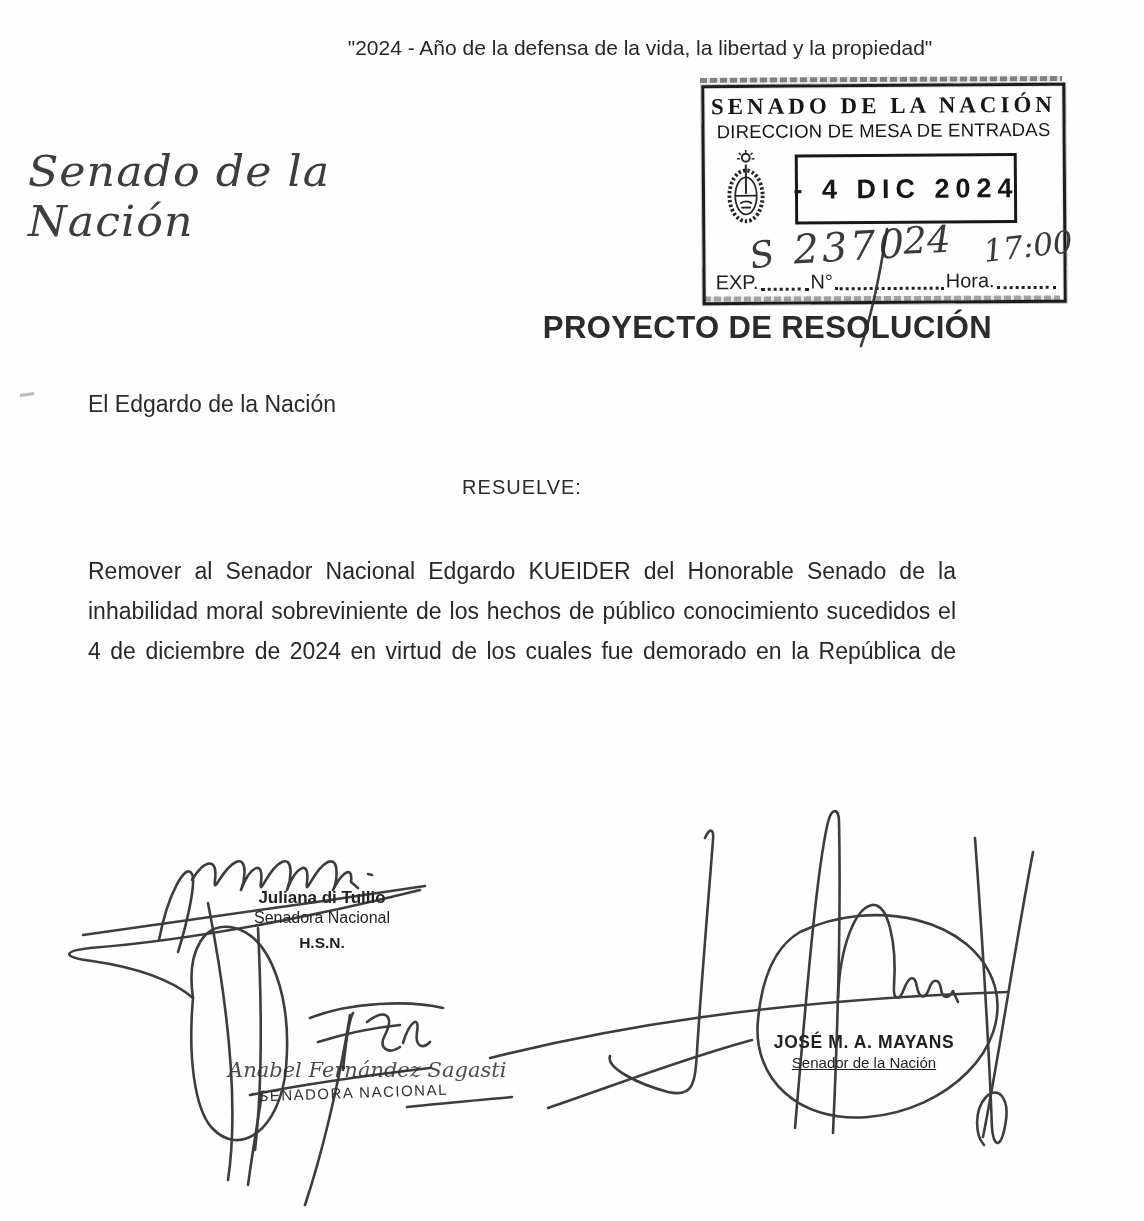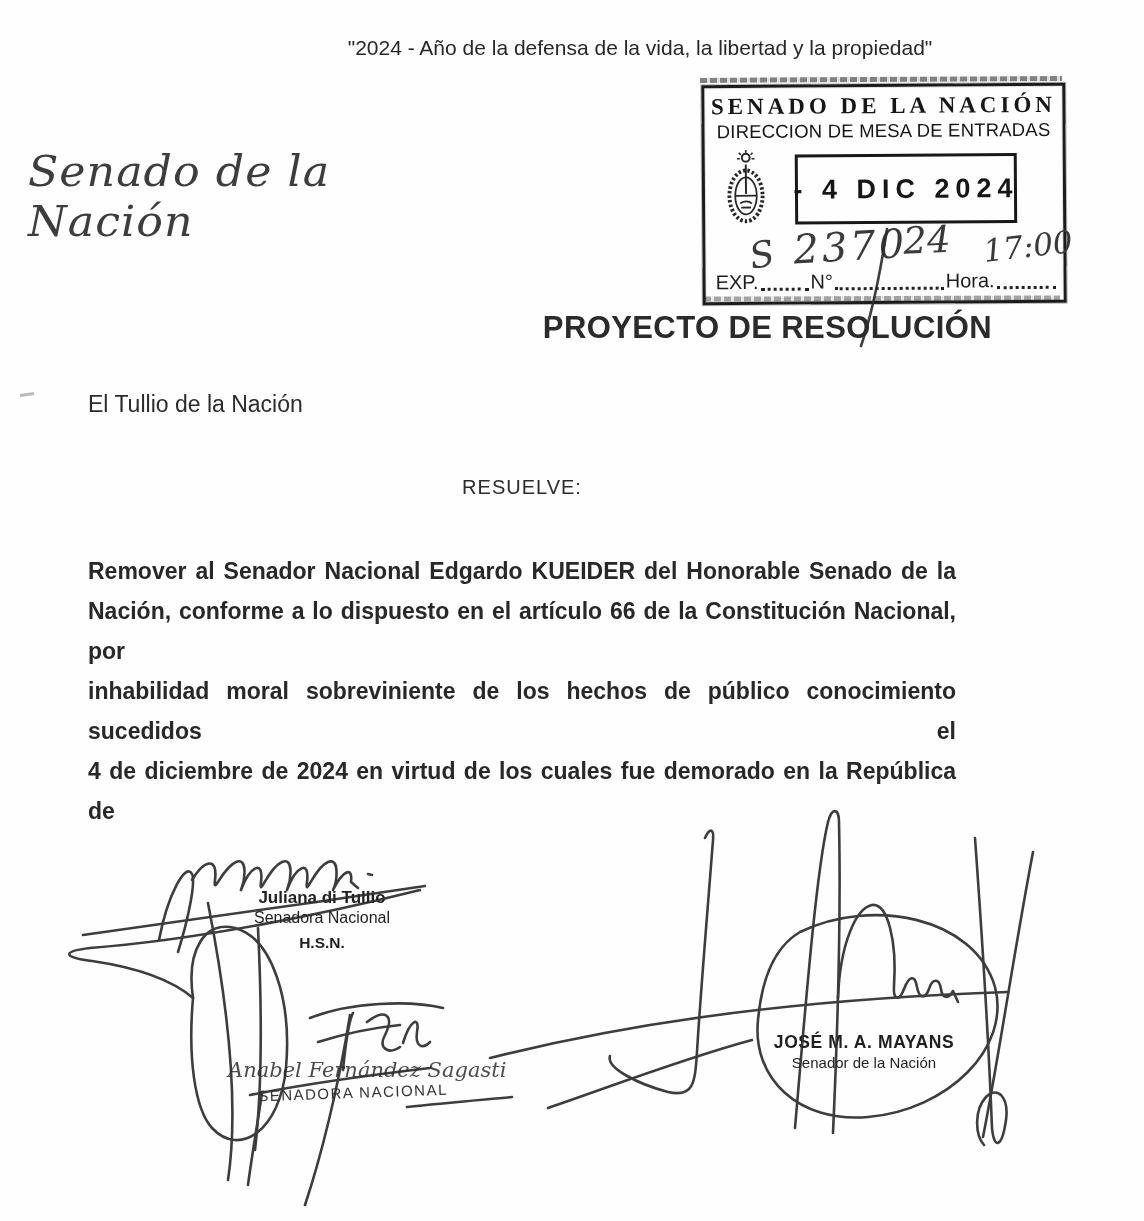--- a/index.html
+++ b/index.html
@@ -48,37 +48,37 @@
   .hw-year{left:198px;top:132px;font-size:37px;transform:rotate(-2deg);}
   .hw-hora{left:278px;top:142px;font-size:31px;transform:rotate(-6deg);}
 
   
   .doc-title{left:52px;top:310px;width:940px;text-align:right;
     font-weight:bold;font-size:31px;letter-spacing:0.4px;}
   .salutation{left:88px;top:391px;font-size:23px;}
   .resolves{left:52px;top:476px;width:940px;text-align:center;
     font-size:20px;letter-spacing:1px;}
   .body-text{left:88px;top:551px;width:868px;font-size:23px;line-height:40px;color:#282828;}
-  .bline{text-align:justify;text-align-last:justify;font-weight:bold;}
+  .bline{text-align:justify;text-align-last:justify;}
   .bline.last{text-align-last:left;}
 
   
   .sigblock{text-align:center;color:#1f1f1f;}
   .sig1{left:232px;top:888px;width:180px;}
   .sig1 .sig-name{font-weight:bold;font-size:17px;}
   .sig1 .sig-title{font-size:16px;margin-top:1px;}
   .sig1 .sig-org{font-size:15.5px;font-weight:bold;margin-top:7px;}
   .sig2{left:228px;top:1058px;width:250px;}
   .sig2 .sig-name{font-family:"DejaVu Serif",serif;font-style:italic;
     font-size:21px;color:#4c4c4c;white-space:nowrap;}
   .sig2 .sig-title{font-size:15px;letter-spacing:1.5px;margin-top:2px;color:#333;
     transform:rotate(-2deg);}
   .sig3{left:766px;top:1032px;width:196px;}
   .sig3 .sig-name{font-weight:bold;font-size:17.5px;letter-spacing:0.6px;white-space:nowrap;}
-  .sig3 .sig-title{font-size:15px;margin-top:1px;}
+  .sig3 .sig-title{font-size:15px;margin-top:1px;text-decoration:underline;}
 
   .ink-overlay{left:0;top:0;width:1144px;height:1221px;pointer-events:none;z-index:5;}
   .artifact{left:20px;top:393px;width:14px;height:3px;background:#777;opacity:.5;transform:rotate(-8deg);}
 </style>
 </head>
 <body>
 
 <div class="page">
 
   <div class="abs header-quote">"2024 - Año de la defensa de la vida, la libertad y la propiedad"</div>
@@ -121,27 +121,26 @@
       <span class="dots d3"></span>
     </div>
     <span class="handwrite hw-s">S</span>
     <span class="handwrite hw-num">2370</span>
     <span class="handwrite hw-year">24</span>
     <span class="handwrite hw-hora">17:00</span>
   </div>
 
   <div class="abs doc-title">PROYECTO DE RESOLUCIÓN</div>
 
-  <div class="abs salutation">El Tullio de la Nación</div>
+  <div class="abs salutation">El Edgardo de la Nación</div>
 
   <div class="abs resolves">RESUELVE:</div>
 
   <div class="abs body-text">
     <div class="bline">Remover al Senador Nacional Edgardo KUEIDER del Honorable Senado de la</div>
-    <div class="bline">Nación, conforme a lo dispuesto en el artículo 66 de la Constitución Nacional, por</div>
     <div class="bline">inhabilidad moral sobreviniente de los hechos de público conocimiento sucedidos el</div>
     <div class="bline">4 de diciembre de 2024 en virtud de los cuales fue demorado en la República de</div>
   </div>
 
   <div class="abs sigblock sig1">
     <div class="sig-name">Juliana di Tullio</div>
     <div class="sig-title">Senadora Nacional</div>
     <div class="sig-org">H.S.N.</div>
   </div>
 

